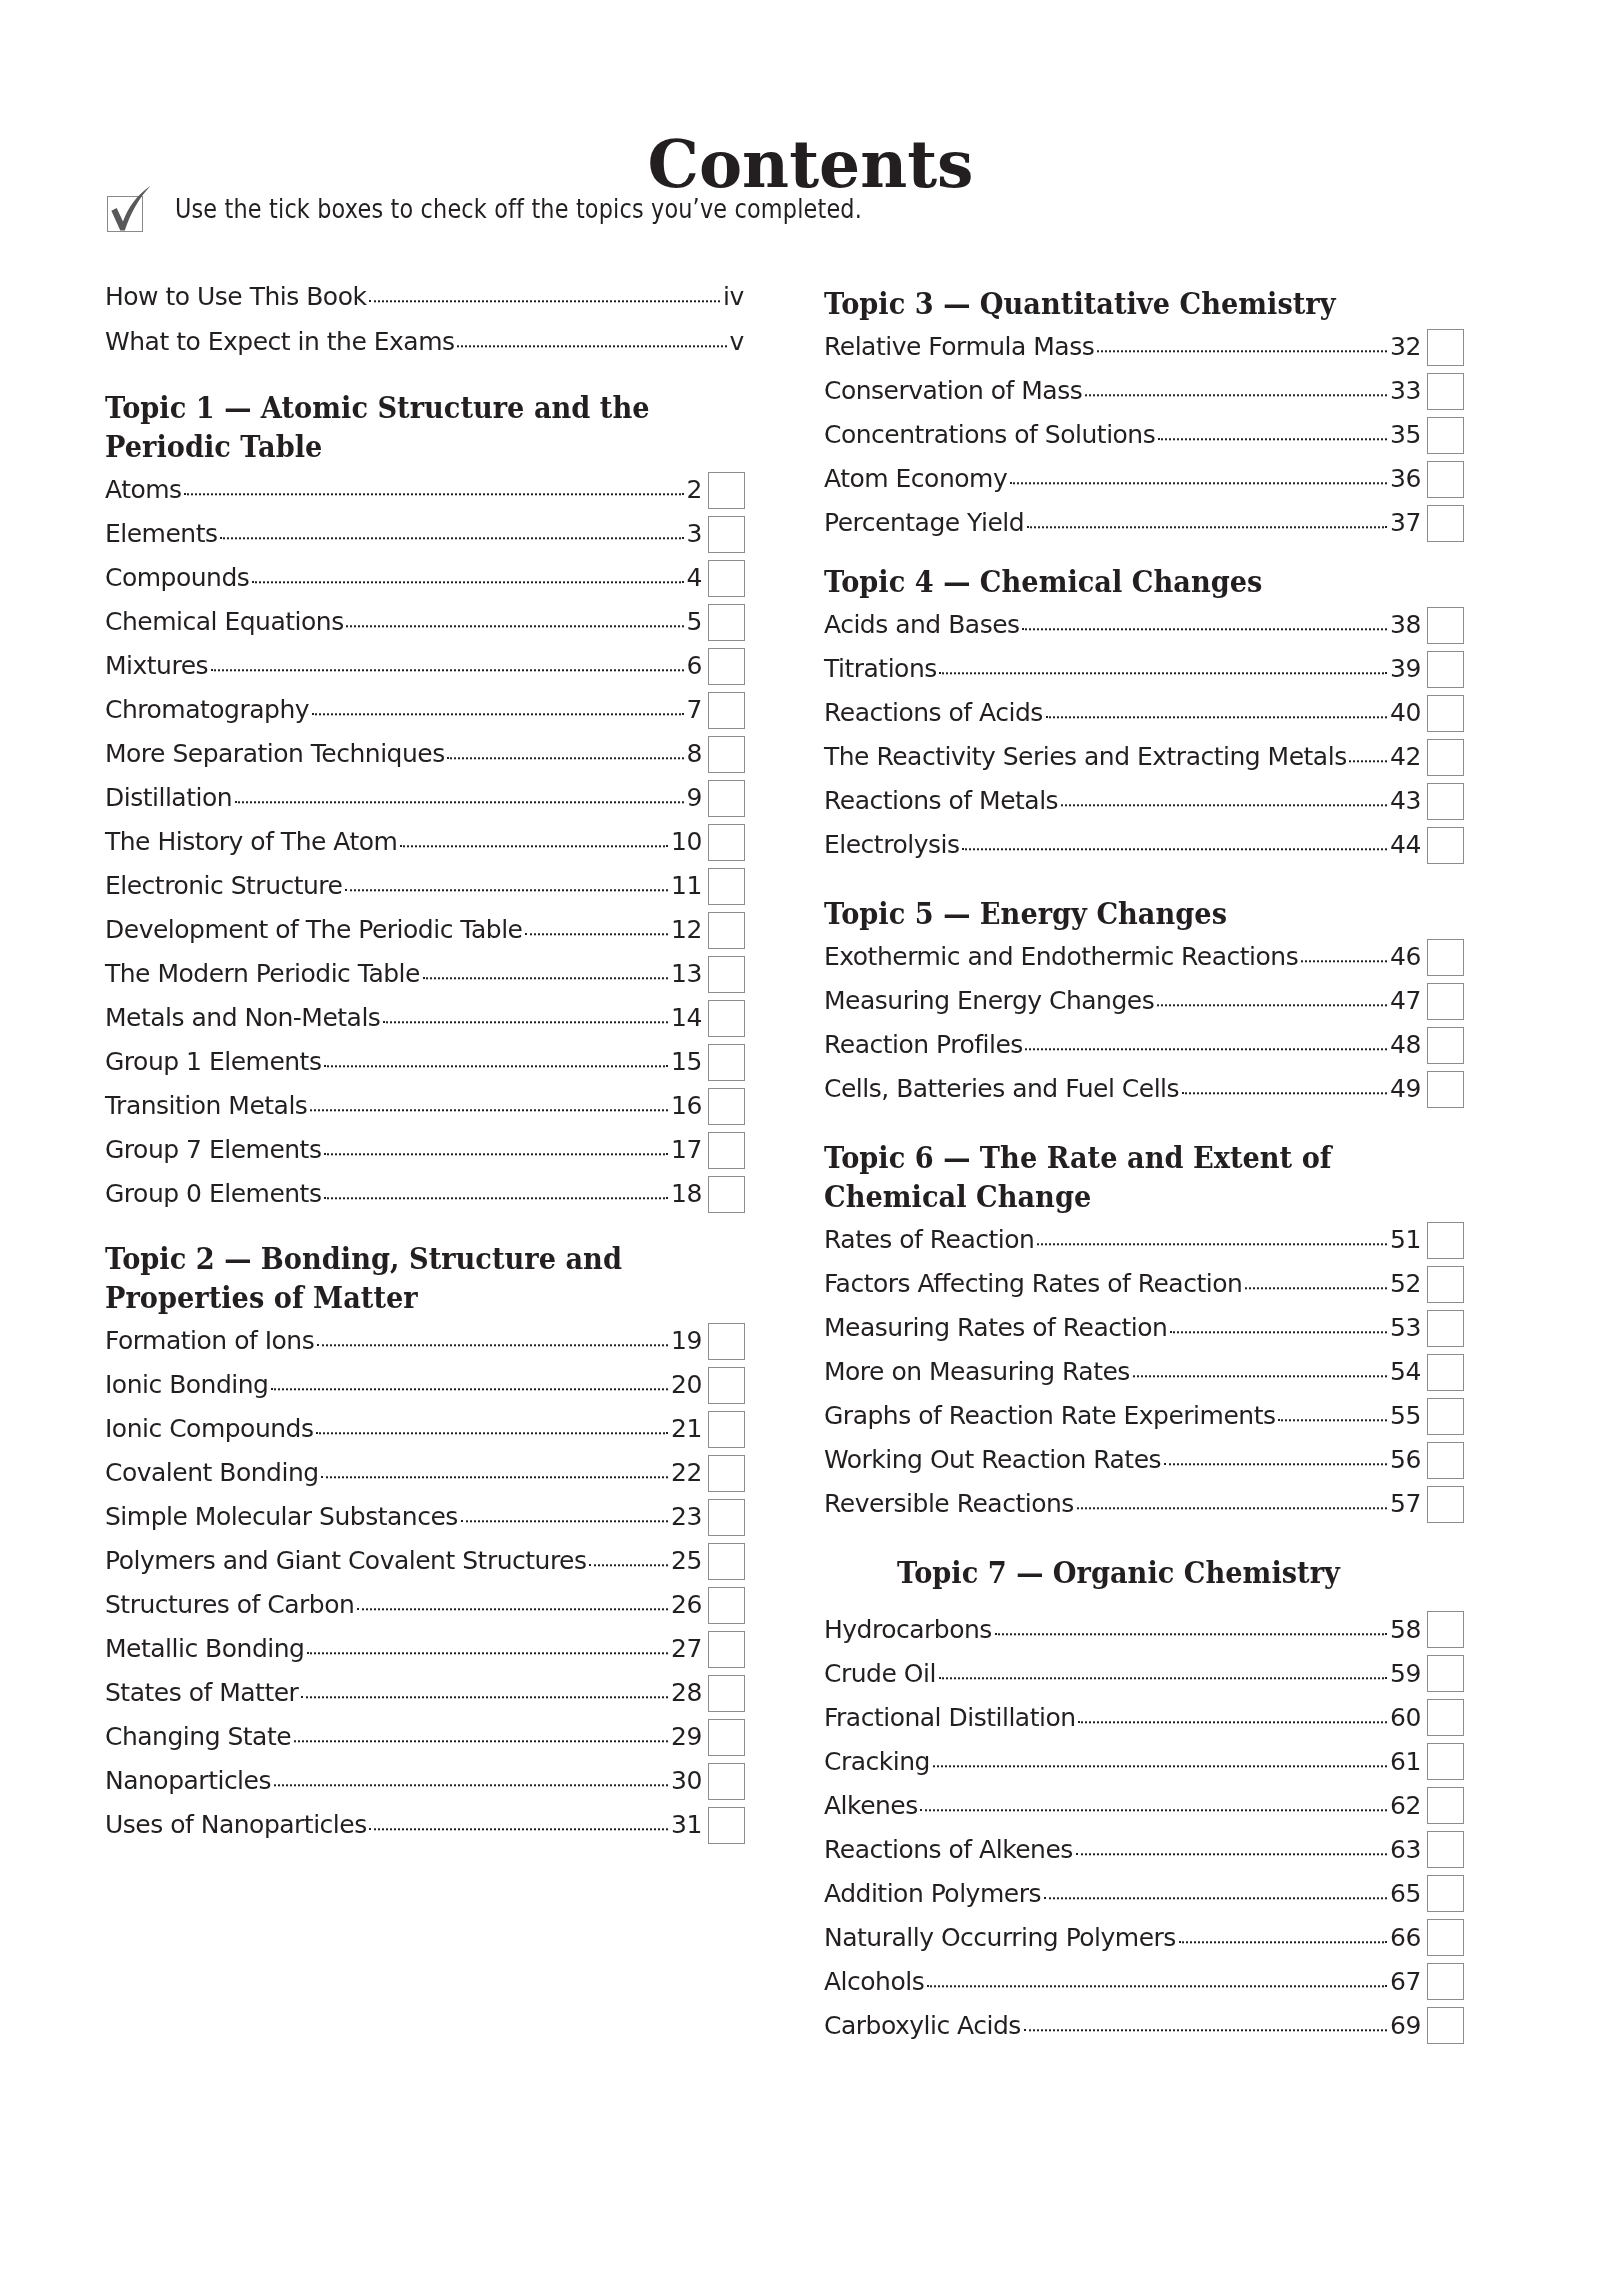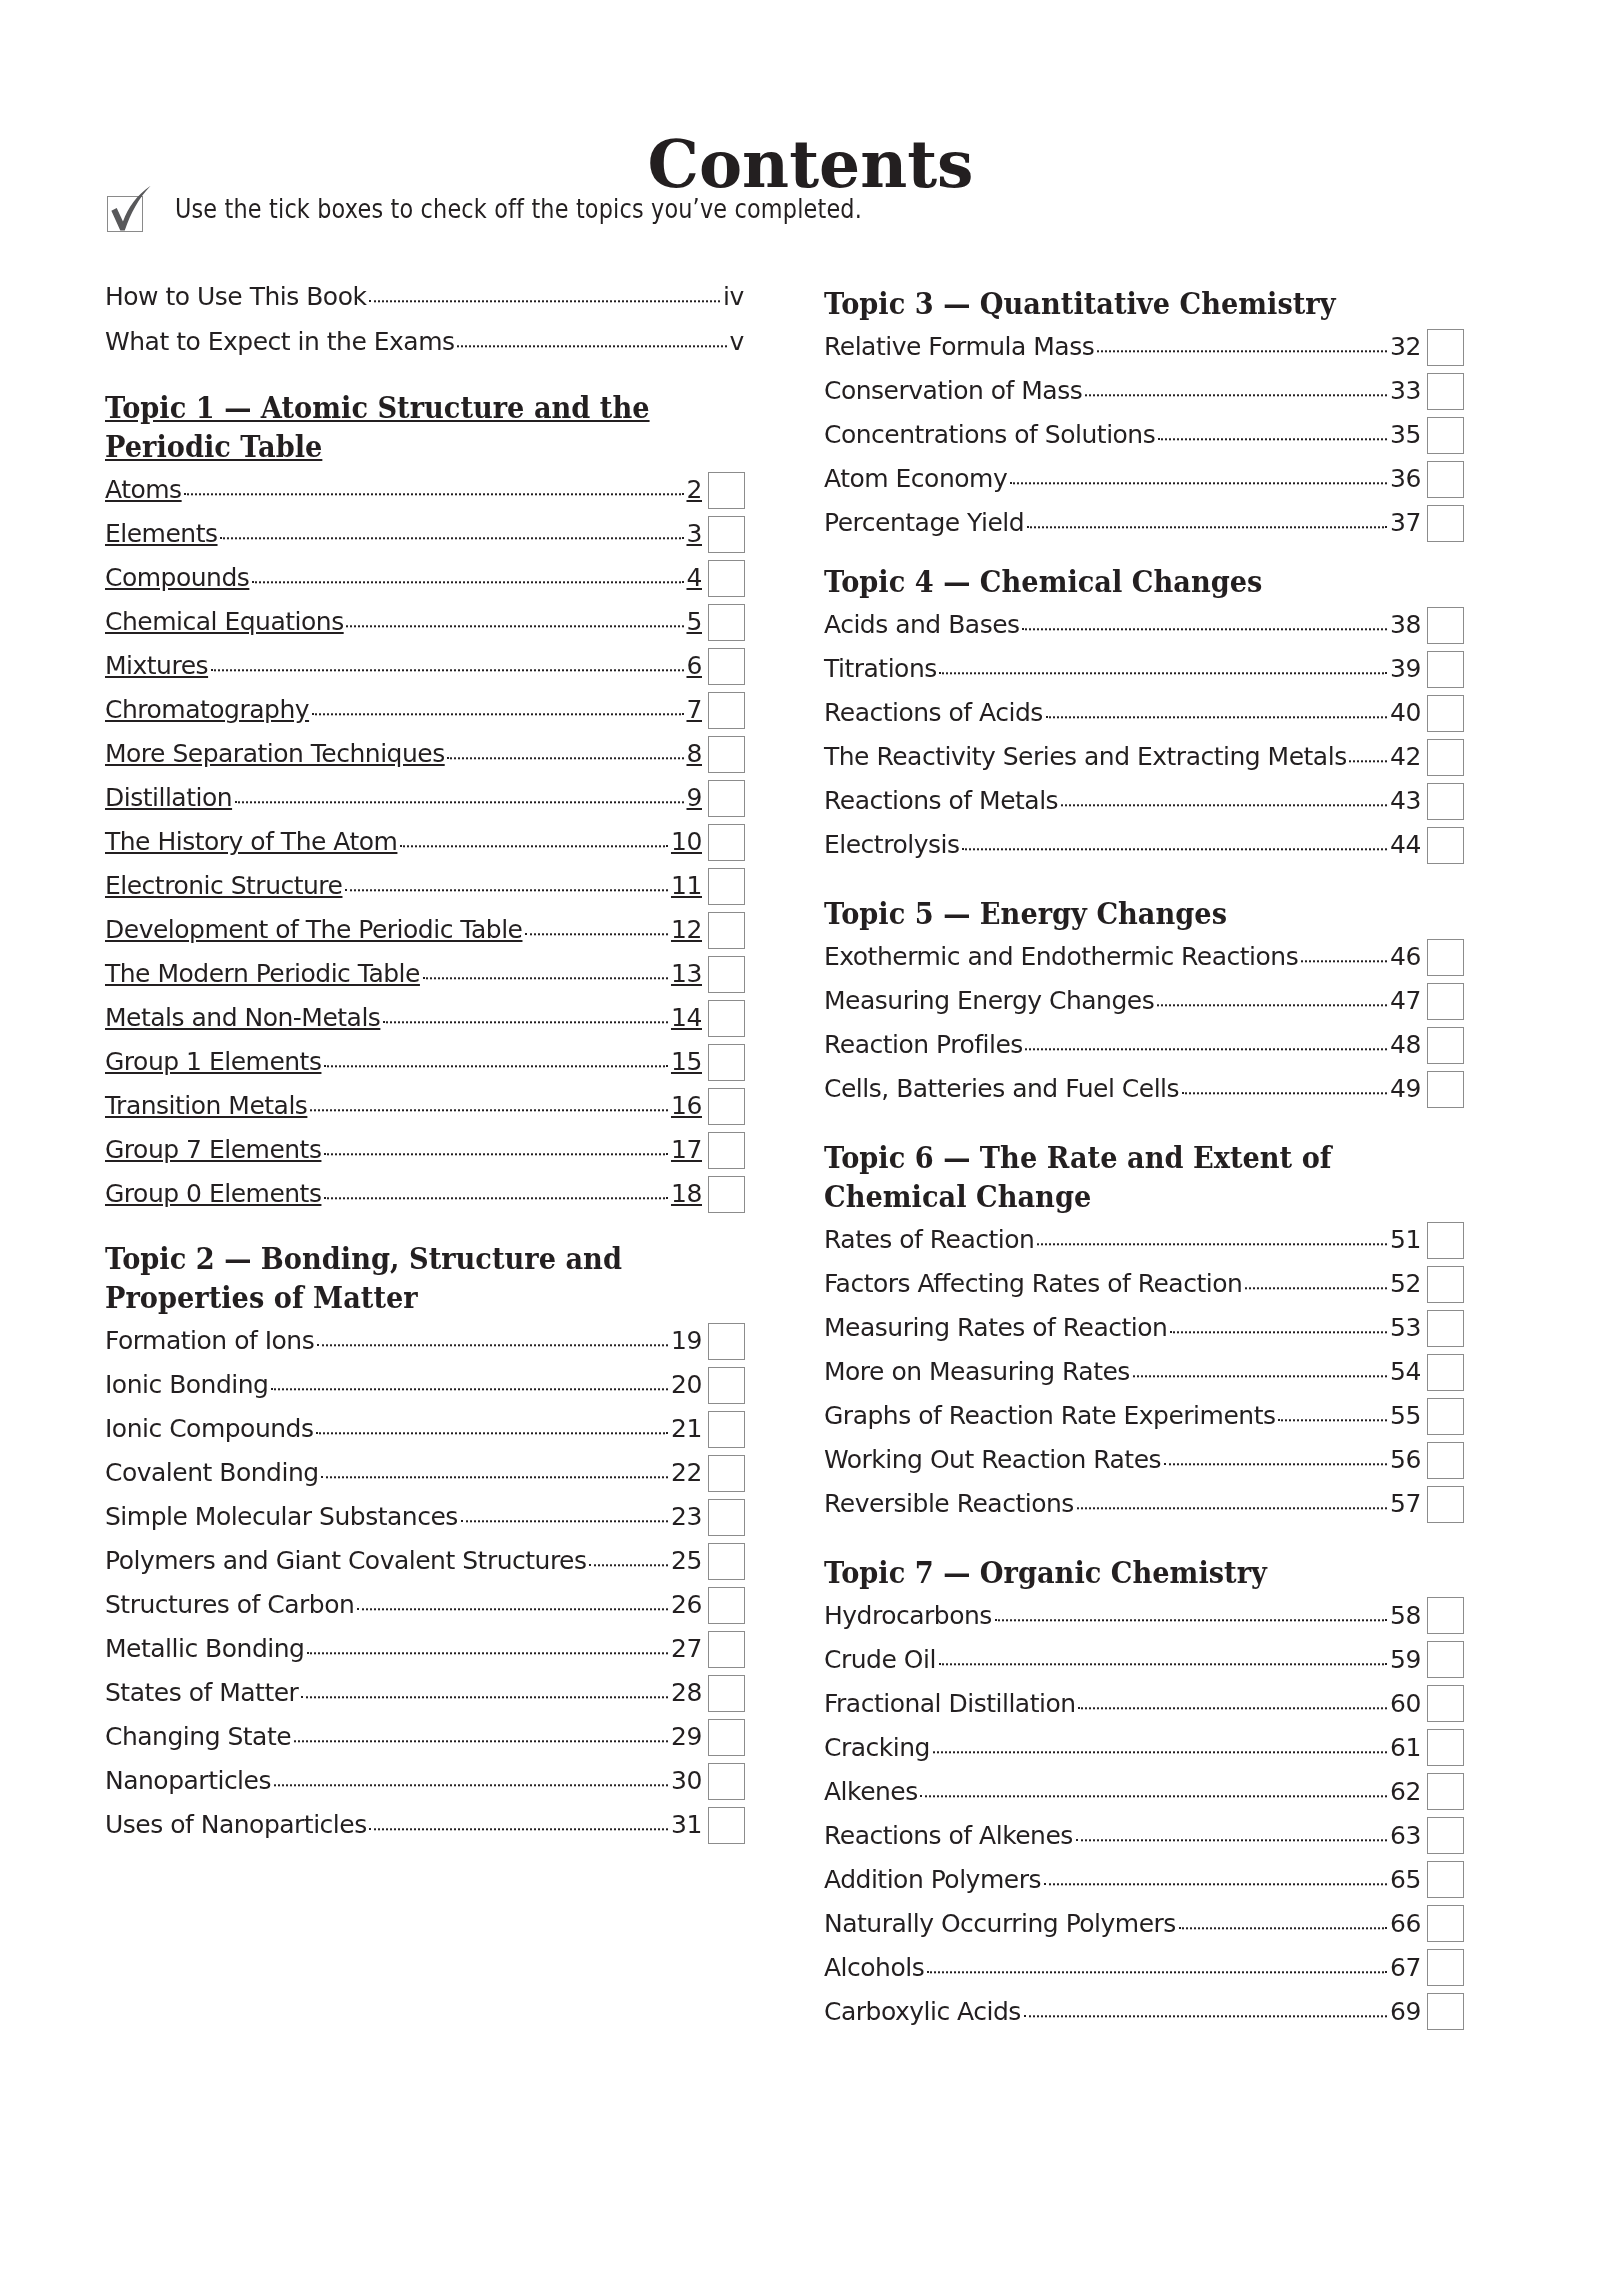--- a/index.html
+++ b/index.html
@@ -62,21 +62,21 @@
     </div>
     <div class="row" style="height:45px;">
       <div class="entry nobox">
           <span class="label">What to Expect in the Exams</span>
           <span class="leader"></span>
           <span class="page">v</span>
         </div>
     </div>
   </div>
 
-  <div class="section" style="top:388px;text-decoration:underline;">
+  <div class="section" style="top:388px;">
       <div style="margin-bottom: 1.8px;">
         <div class="heading">Topic 1 — Atomic Structure and the</div>
         <div class="heading">Periodic Table</div>
       </div>
       <div class="row">
         <div class="entry">
           <span class="label">Atoms</span>
           <span class="leader"></span>
           <span class="page">2</span>
         </div>
@@ -507,21 +507,21 @@
       <div class="row">
         <div class="entry">
           <span class="label">Reversible Reactions</span>
           <span class="leader"></span>
           <span class="page">57</span>
         </div>
         <span class="check" role="checkbox" aria-checked="false"></span>
       </div>
     </div>
   <div class="section" style="top:1553px;">
-      <div style="margin-bottom: 1px;">
+      <div style="margin-bottom: 15px; text-align: center;">
         <div class="heading">Topic 7 — Organic Chemistry</div>
       </div>
       <div class="row">
         <div class="entry">
           <span class="label">Hydrocarbons</span>
           <span class="leader"></span>
           <span class="page">58</span>
         </div>
         <span class="check" role="checkbox" aria-checked="false"></span>
       </div>

